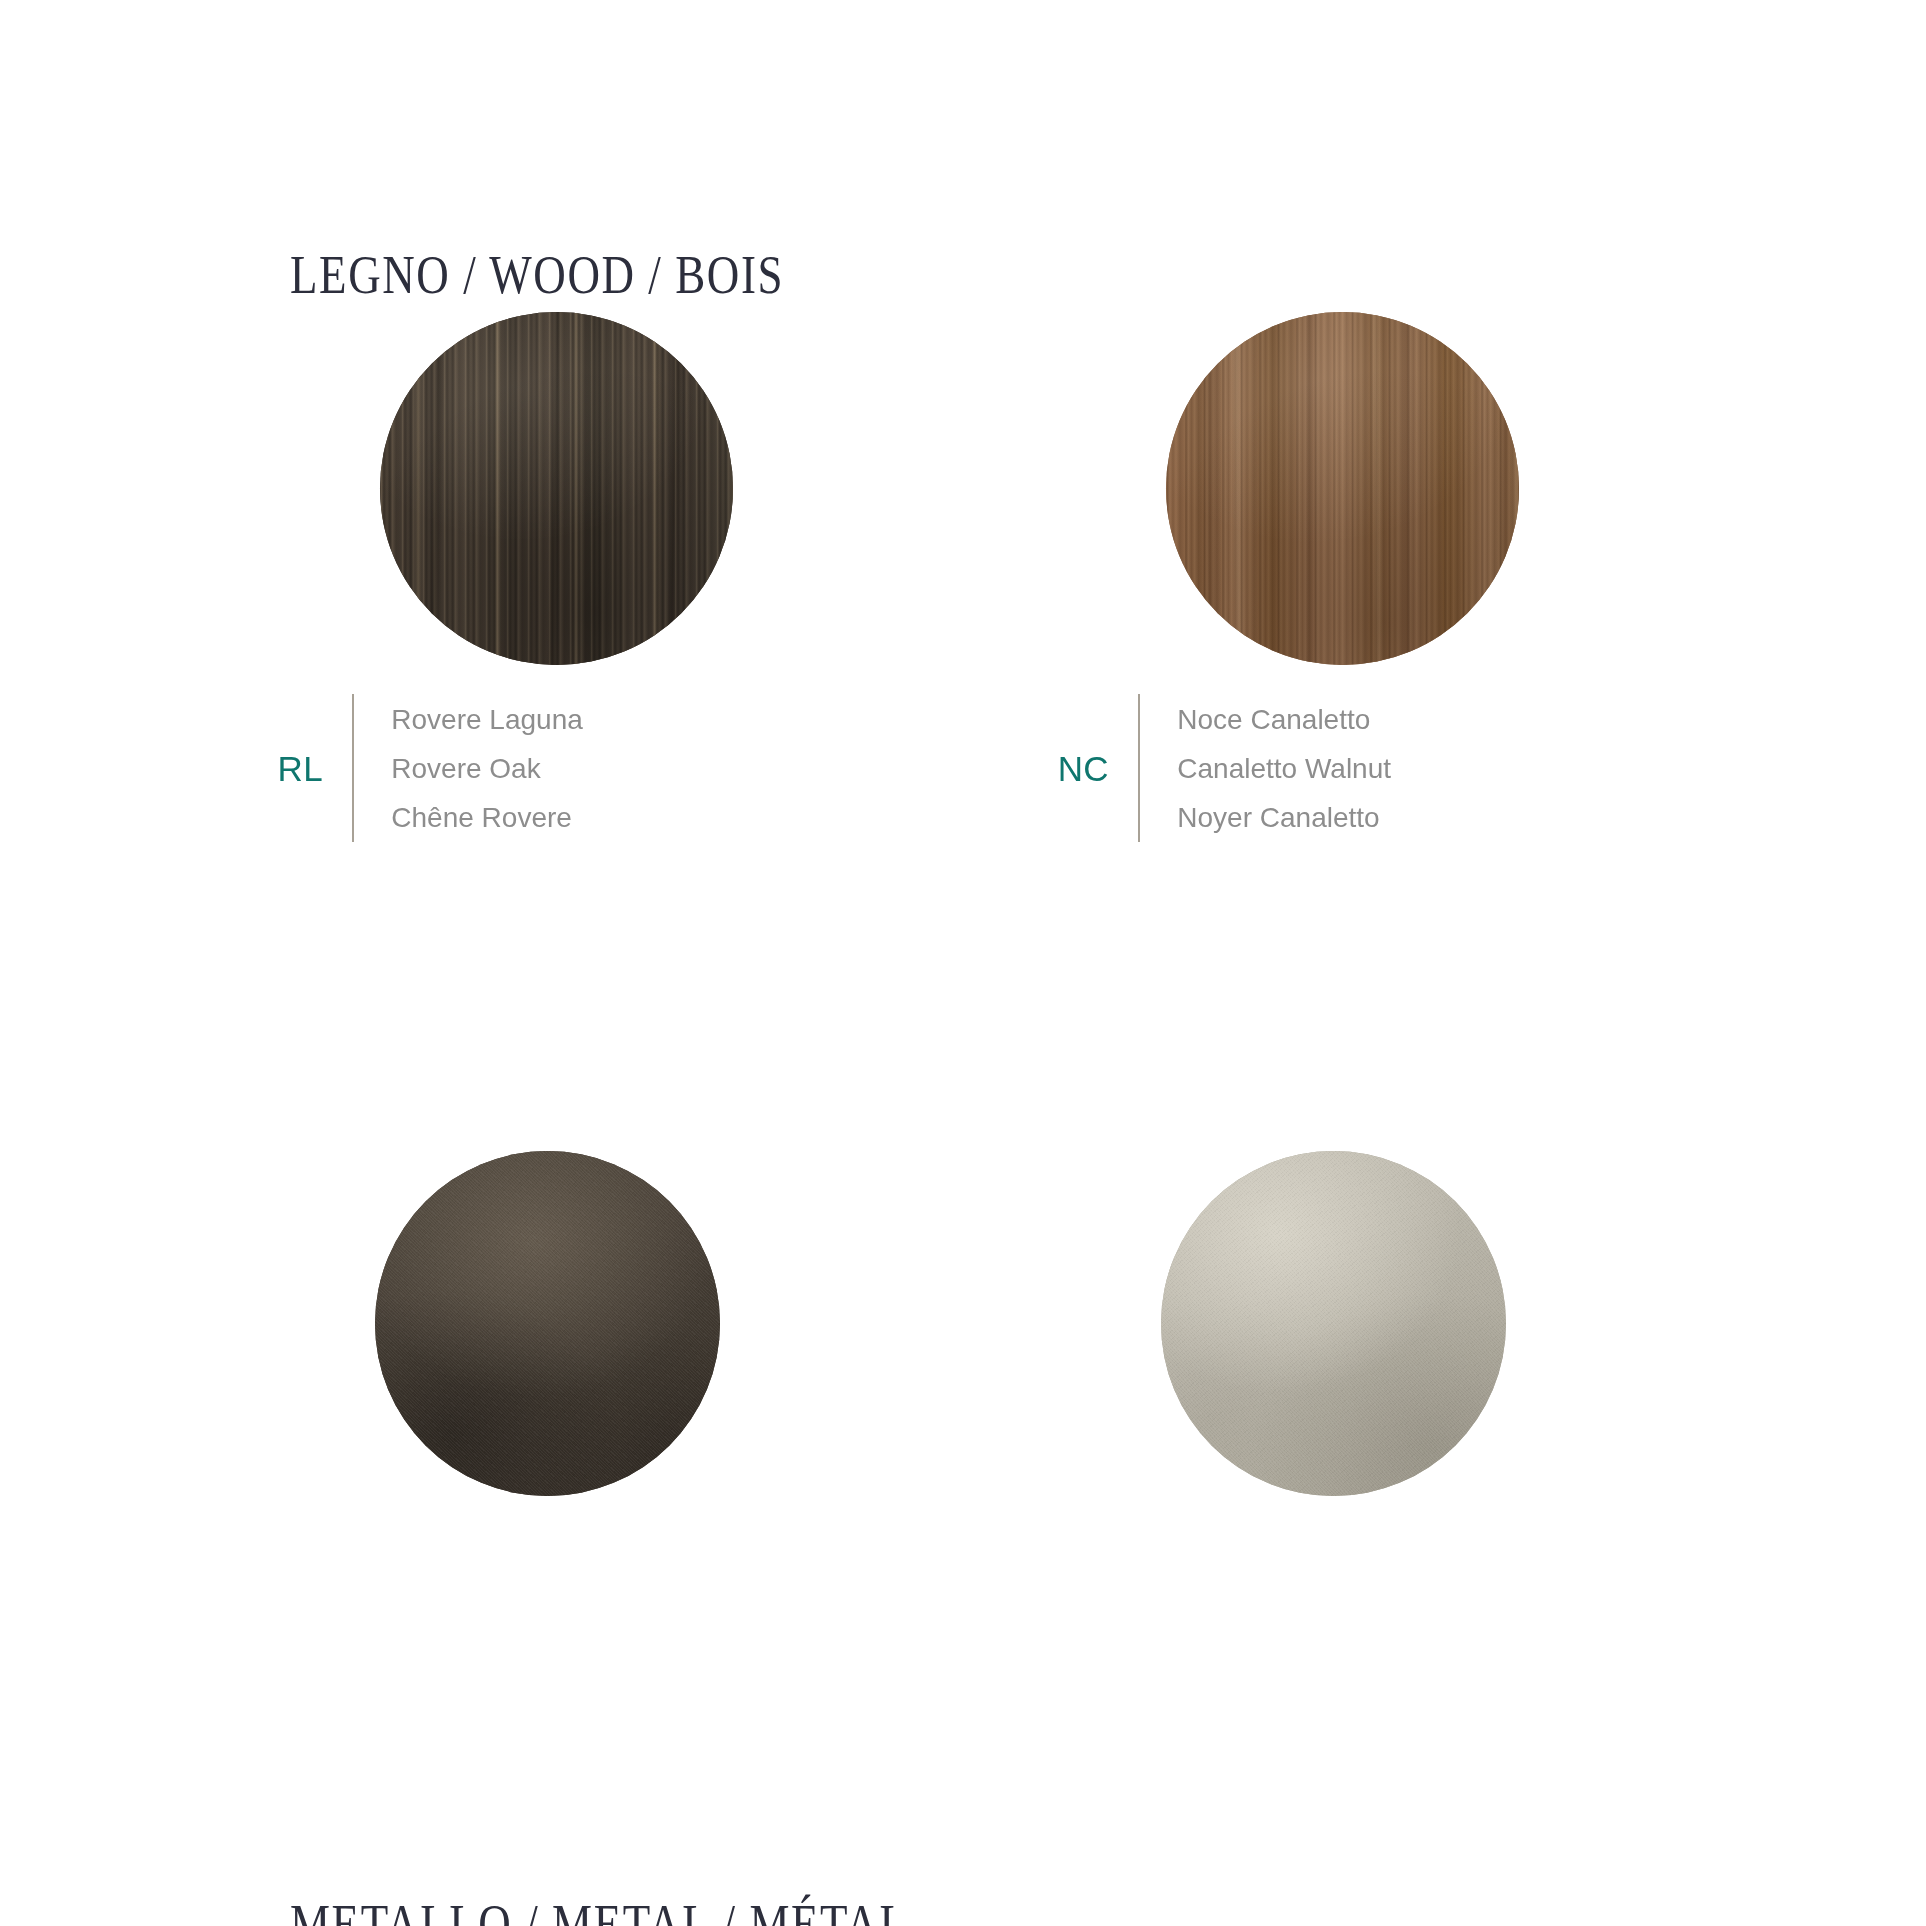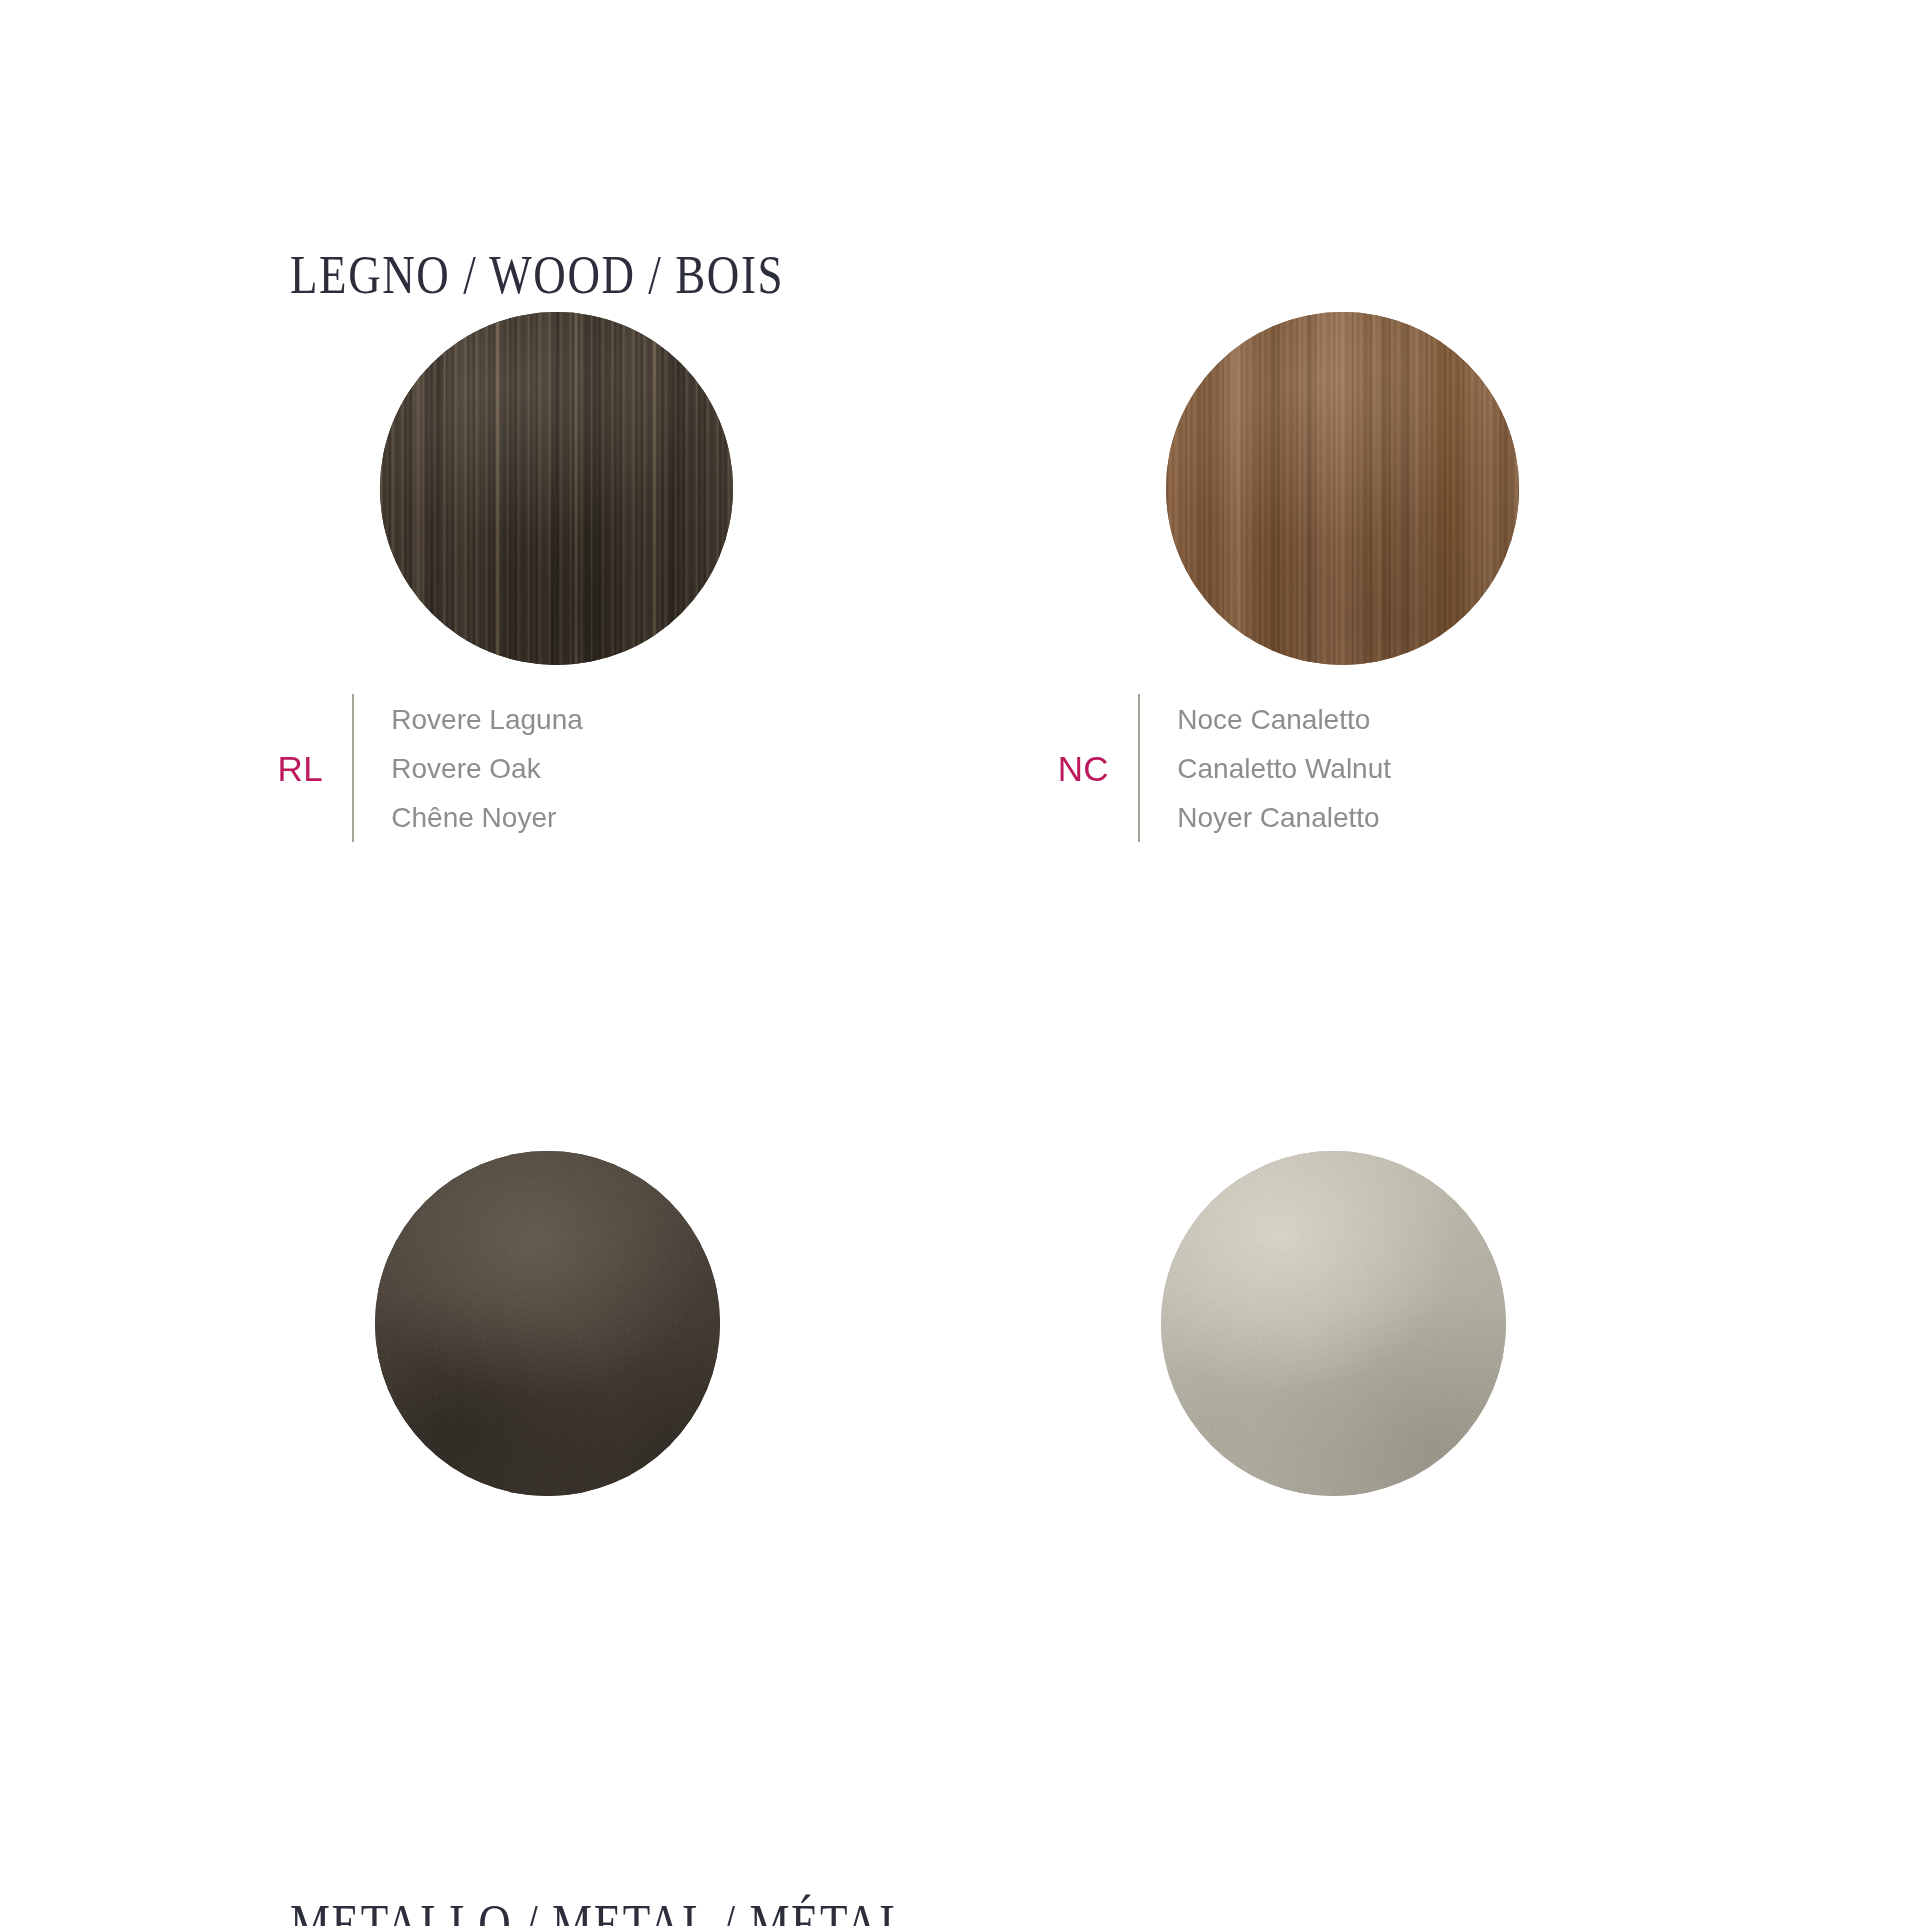--- a/index.html
+++ b/index.html
@@ -188,21 +188,21 @@
   
   .caption {
     position: absolute;
     display: flex;
     align-items: center;
   }
   .caption-code {
     width: 92px;
     text-align: right;
     font-size: 35px;
-    color: #be185d;
+    color: #0f766e;
     font-weight: 400;
     letter-spacing: 0.01em;
     line-height: 1;
   }
   .caption-divider {
     width: 2.3px;
     height: 148px;
     background: #a8a196;
     margin-left: 29px;
     flex: 0 0 auto;
@@ -236,21 +236,21 @@
           <div class="grain"></div>
           <div class="shade"></div>
         </div>
       </div>
       <div class="caption" id="caption-rl">
         <div class="caption-code">RL</div>
         <div class="caption-divider"></div>
         <div class="caption-names">
           <div>Rovere Laguna</div>
           <div>Rovere Oak</div>
-          <div>Chêne Noyer</div>
+          <div>Chêne Rovere</div>
         </div>
       </div>
 
       <div class="swatch-item col-right">
         <div class="swatch-circle" id="circle-nc">
           <div class="grain"></div>
           <div class="shade"></div>
         </div>
       </div>
       <div class="caption" id="caption-nc">

